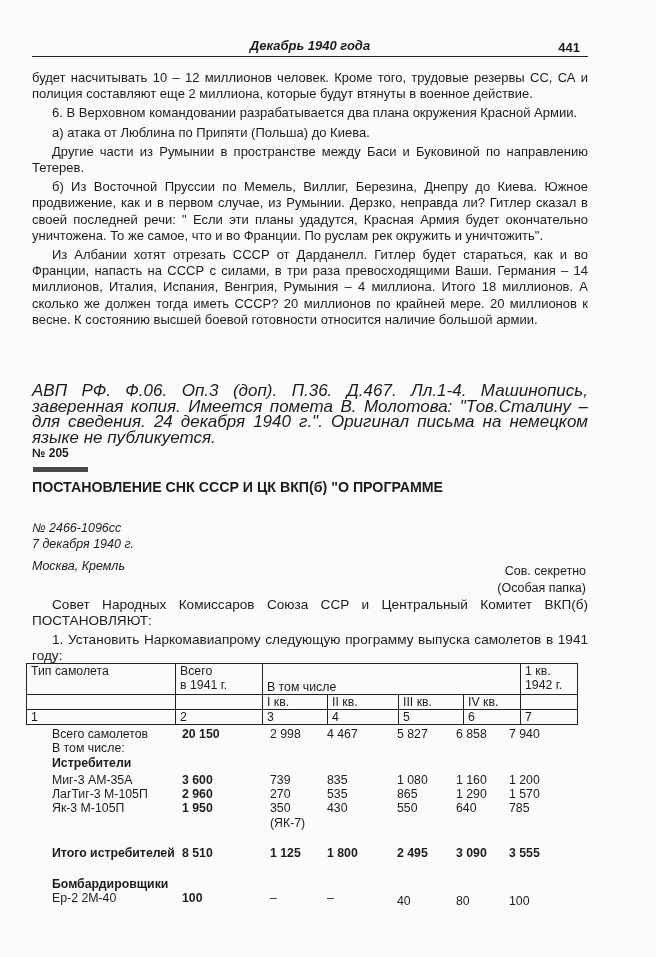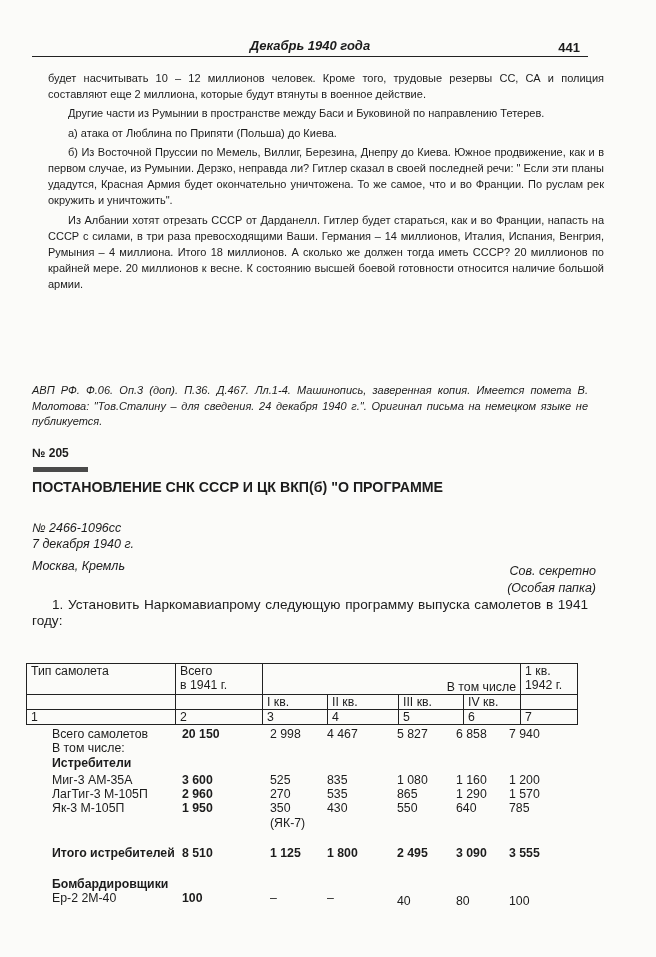--- a/index.html
+++ b/index.html
@@ -12,37 +12,37 @@
       border-bottom: 1.5px solid #222;
     }
     .running-head .title {
       position: absolute; left: 0; right: 0; top: 0; text-align: center;
       font-style: italic; font-weight: bold; font-size: 13px;
     }
     .running-head .pageno {
       position: absolute; right: 8px; top: 2px; font-weight: bold; font-size: 13px;
     }
     .body-text {
-      position: absolute; left: 48px; top: 70px; width: 556px;
-      font-size: 11px; line-height: 16.2px; text-align: justify;
+      position: absolute; left: 32px; top: 70px; width: 556px;
+      font-size: 13px; line-height: 16.2px; text-align: justify;
     }
     .body-text p { margin: 0 0 3px 0; }
     .body-text p.indent { text-indent: 20px; }
     .source {
       position: absolute; left: 32px; top: 383px; width: 556px;
-      font-style: italic; font-size: 11px; line-height: 15.5px; text-align: justify;
+      font-style: italic; font-size: 17px; line-height: 15.5px; text-align: justify;
     }
     .doc-no { position: absolute; left: 32px; top: 446px; font-weight: bold; font-size: 12px; }
     .doc-bar { position: absolute; left: 33px; top: 467px; width: 55px; height: 5px; background: #4a4a4a; }
     .doc-title {
       position: absolute; left: 32px; top: 478px; width: 520px;
       font-weight: bold; font-size: 14.2px; line-height: 18px;
     }
     .meta { position: absolute; left: 32px; font-style: italic; font-size: 12.5px; line-height: 15px; }
-    .secret { position: absolute; right: 60px; text-align: right; font-style: italic; font-size: 12.5px; line-height: 17px; }
+    .secret { position: absolute; right: 70px; text-align: right; font-size: 12.5px; line-height: 17px; }
     .resolution {
       position: absolute; left: 32px; top: 597px; width: 556px;
       font-size: 13.6px; line-height: 16px; text-align: justify;
     }
     .resolution p { margin: 0 0 3px 0; text-indent: 20px; }
     table.hdr {
       position: absolute; left: 26px; top: 663px; border-collapse: collapse;
       font-size: 12.3px;
     }
     table.hdr td { border: 1.3px solid #222; padding: 0 4px; vertical-align: top; height: 14px; line-height: 14px; }
@@ -56,53 +56,55 @@
 </head>
 <body>
 
 <div class="running-head">
   <span class="title">Декабрь 1940 года</span>
   <span class="pageno">441</span>
 </div>
 
 <div class="body-text">
   <p>будет насчитывать 10 – 12 миллионов человек. Кроме того, трудовые резервы СС, СА и полиция составляют еще 2 миллиона, которые будут втянуты в военное действие.</p>
+  <p class="indent">6. В Верховном командовании разрабатывается два плана окружения Красной Армии.</p>
+  <p class="indent">а) атака от Люблина по Припяти (Польша) до Киева.</p>
   <p class="indent">Другие части из Румынии в пространстве между Баси и Буковиной по направлению Тетерев.</p>
-  <p class="indent">а) атака от Люблина по Припяти (Польша) до Киева.</p>
   <p class="indent">б) Из Восточной Пруссии по Мемель, Виллиг, Березина, Днепру до Киева. Южное продвижение, как и в первом случае, из Румынии. Дерзко, неправда ли? Гитлер сказал в своей последней речи: " Если эти планы удадутся, Красная Армия будет окончательно уничтожена. То же самое, что и во Франции. По руслам рек окружить и уничтожить".</p>
   <p class="indent">Из Албании хотят отрезать СССР от Дарданелл. Гитлер будет стараться, как и во Франции, напасть на СССР с силами, в три раза превосходящими Ваши. Германия – 14 миллионов, Италия, Испания, Венгрия, Румыния – 4 миллиона. Итого 18 миллионов. А сколько же должен тогда иметь СССР? 20 миллионов по крайней мере. 20 миллионов к весне. К состоянию высшей боевой готовности относится наличие большой армии.</p>
 </div>
 
 <div class="source">АВП РФ. Ф.06. Оп.3 (доп). П.36. Д.467. Лл.1-4. Машинопись, заверенная копия. Имеется помета В. Молотова: "Тов.Сталину – для сведения. 24 декабря 1940 г.". Оригинал письма на немецком языке не публикуется.</div>
 
 <div class="doc-no">№ 205</div>
 <div class="doc-bar"></div>
 <div class="doc-title">
   <div>ПОСТАНОВЛЕНИЕ СНК СССР И ЦК ВКП(б) "О ПРОГРАММЕ</div>
 </div>
 
 <div class="meta" style="top:521px">№ 2466-1096сс</div>
 <div class="meta" style="top:537px">7 декабря 1940 г.</div>
 <div class="meta" style="top:559px">Москва, Кремль</div>
 <div class="secret" style="top:563px">Сов. секретно</div>
 <div class="secret" style="top:580px">(Особая папка)</div>
 
 <div class="resolution">
+  <p>Совет Народных Комиссаров Союза ССР и Центральный Комитет ВКП(б) ПОСТАНОВЛЯЮТ:</p>
   <p>1. Установить Наркомавиапрому следующую программу выпуска самолетов в 1941 году:</p>
 </div>
 
 <table class="hdr">
   <tbody>
       <tr>
     <td rowspan="2" style="width:140px">Тип самолета</td>
     <td rowspan="2" style="width:78px; height:30px">
       <div>Всего</div>
       <div>в 1941 г.</div>
     </td>
-    <td colspan="4" style="text-align:right; vertical-align:bottom; height:30px">В том числе</td>
+    <td colspan="4" style="text-align:left; vertical-align:bottom; height:30px">В том числе</td>
     <td rowspan="2" style="width:48px">
       <div>1 кв.</div>
       <div>1942 г.</div>
     </td>
   </tr>
   <tr></tr>
   <tr>
     <td style="border-bottom:1.3px solid #222"></td>
     <td></td>
     <td style="width:56px">I кв.</td>
@@ -135,21 +137,21 @@
     </div>
     <div class="row" style="top: 14px;">
       <span class="c1">В том числе:</span>
     </div>
     <div class="row bold" style="top: 29px;">
       <span class="c1">Истребители</span>
     </div>
     <div class="row" style="top: 46px;">
       <span class="c1">Миг-3  АМ-35А</span>
       <span class="c2">3 600</span>
-      <span class="c3">525</span>
+      <span class="c3">739</span>
       <span class="c4">835</span>
       <span class="c5">1 080</span>
       <span class="c6">1 160</span>
       <span class="c7">1 200</span>
     </div>
     <div class="row" style="top: 60px;">
       <span class="c1">ЛагТиг-3 М-105П</span>
       <span class="c2">2 960</span>
       <span class="c3">270</span>
       <span class="c4">535</span>

